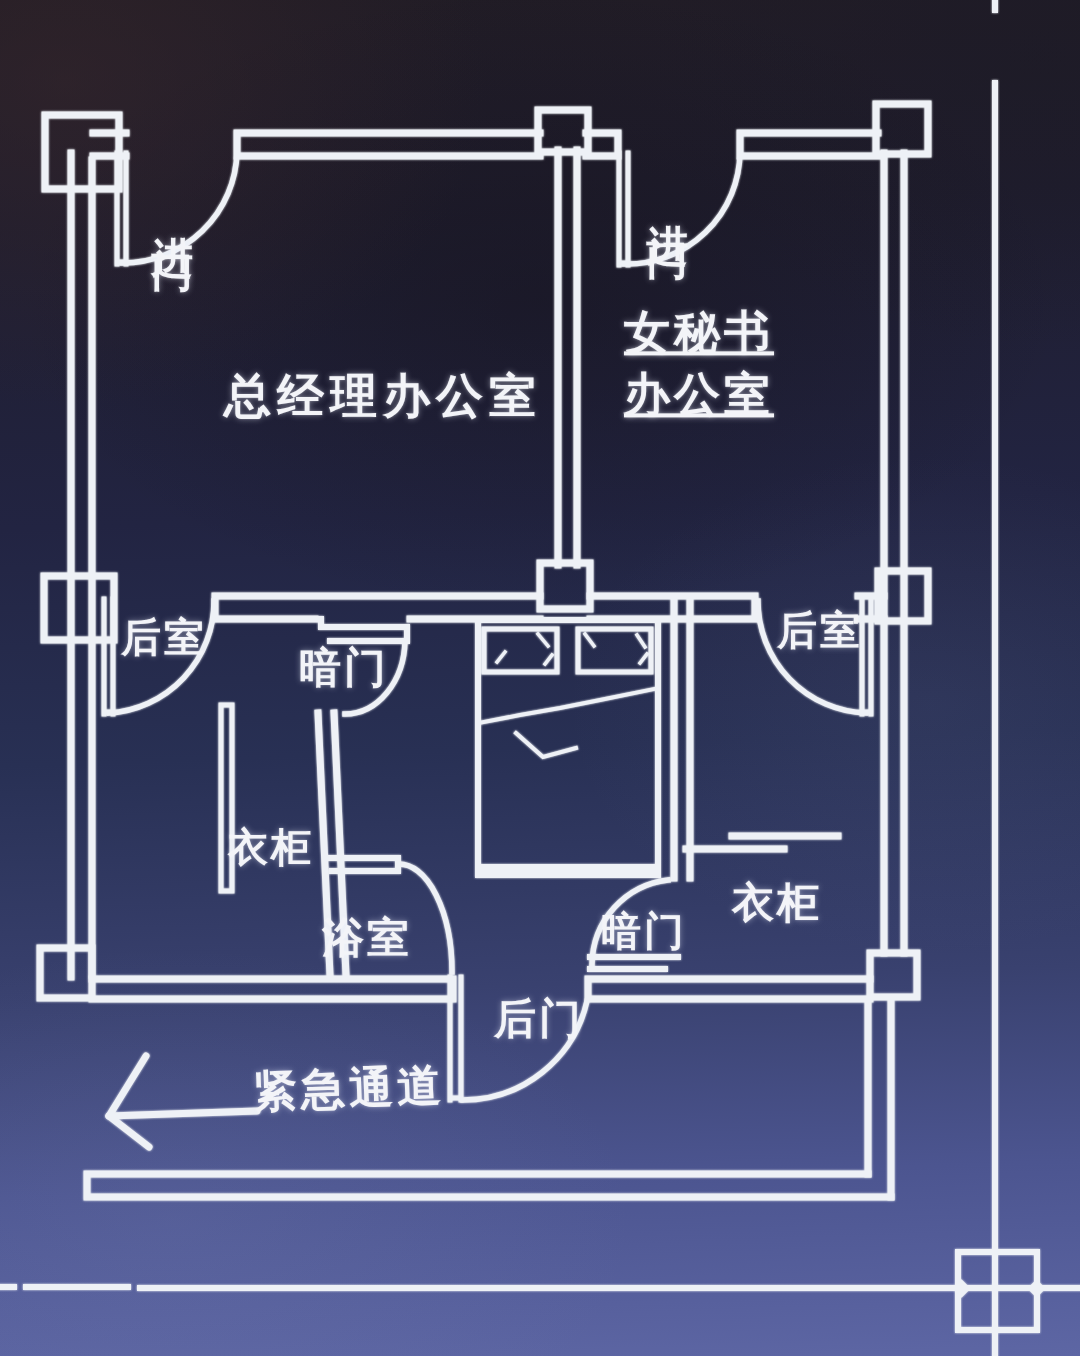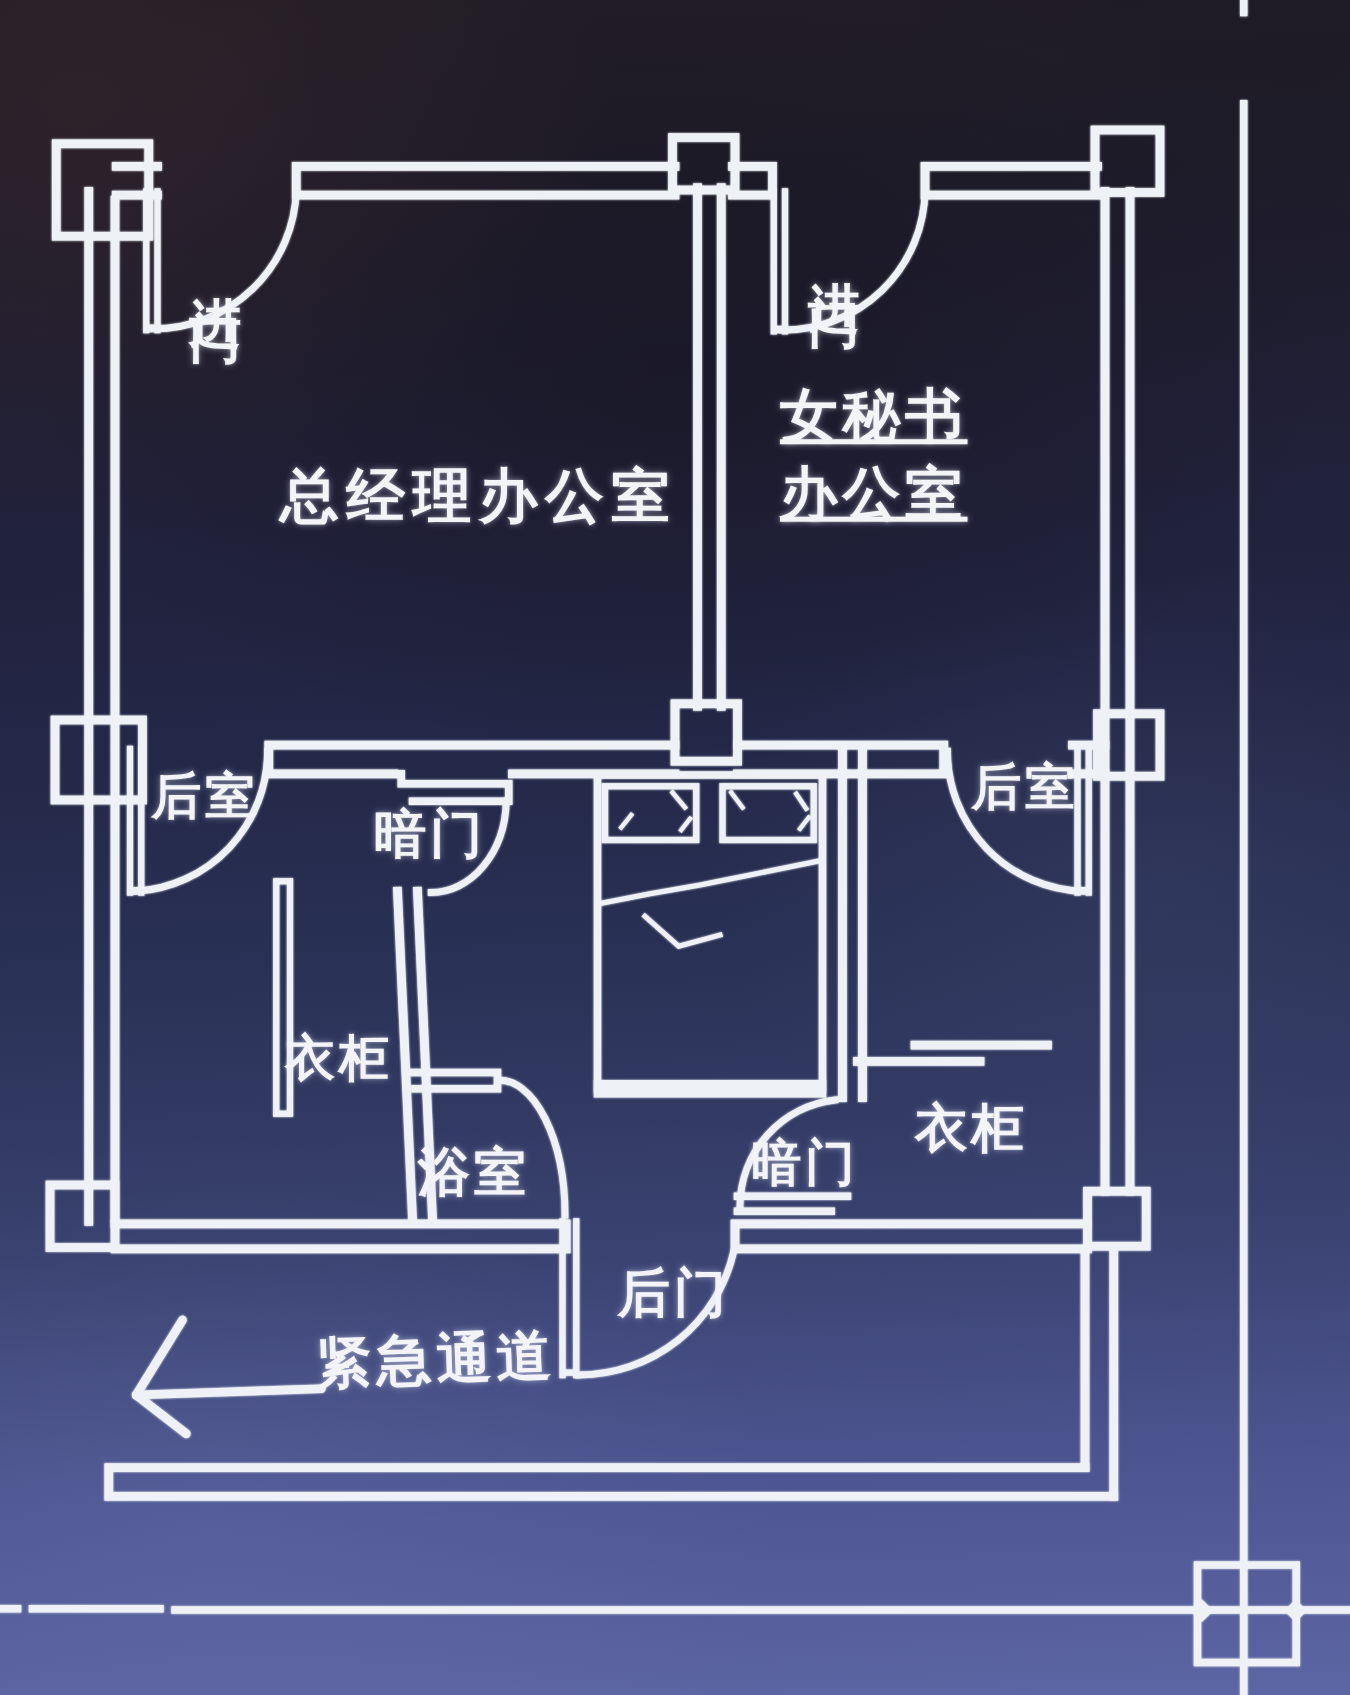--- a/index.html
+++ b/index.html
@@ -171,18 +171,18 @@
   <div class="lbl" style="left:164px;top:637px;font-size:40px;letter-spacing:3px;">后室</div>
   <div class="lbl" style="left:820px;top:630px;font-size:40px;letter-spacing:3px;">后室</div>
 
   <div class="lbl" style="left:344px;top:668px;font-size:42px;letter-spacing:3px;">暗门</div>
   <div class="lbl" style="left:644px;top:931px;font-size:40px;letter-spacing:3px;">暗门</div>
 
 
   <div class="lbl" style="left:271px;top:847px;font-size:40px;letter-spacing:3px;">衣柜</div>
   <div class="lbl" style="left:777px;top:903px;font-size:42px;letter-spacing:3px;">衣柜</div>
 
-  <div class="lbl" style="left:379px;top:938px;font-size:42px;letter-spacing:3px;">浴室</div>
-  <div class="lbl" style="left:539px;top:1019px;font-size:42px;letter-spacing:3px;margin-top:16px;">后门</div>
+  <div class="lbl" style="left:367px;top:938px;font-size:42px;letter-spacing:3px;">浴室</div>
+  <div class="lbl" style="left:539px;top:1019px;font-size:42px;letter-spacing:3px;">后门</div>
 
   <div class="lbl" style="left:349px;top:1088px;font-size:44px;letter-spacing:4px;transform:translate(-50%,-50%) rotate(-2deg);">紧急通道</div>
 
 </div>
 
 </body></html>

